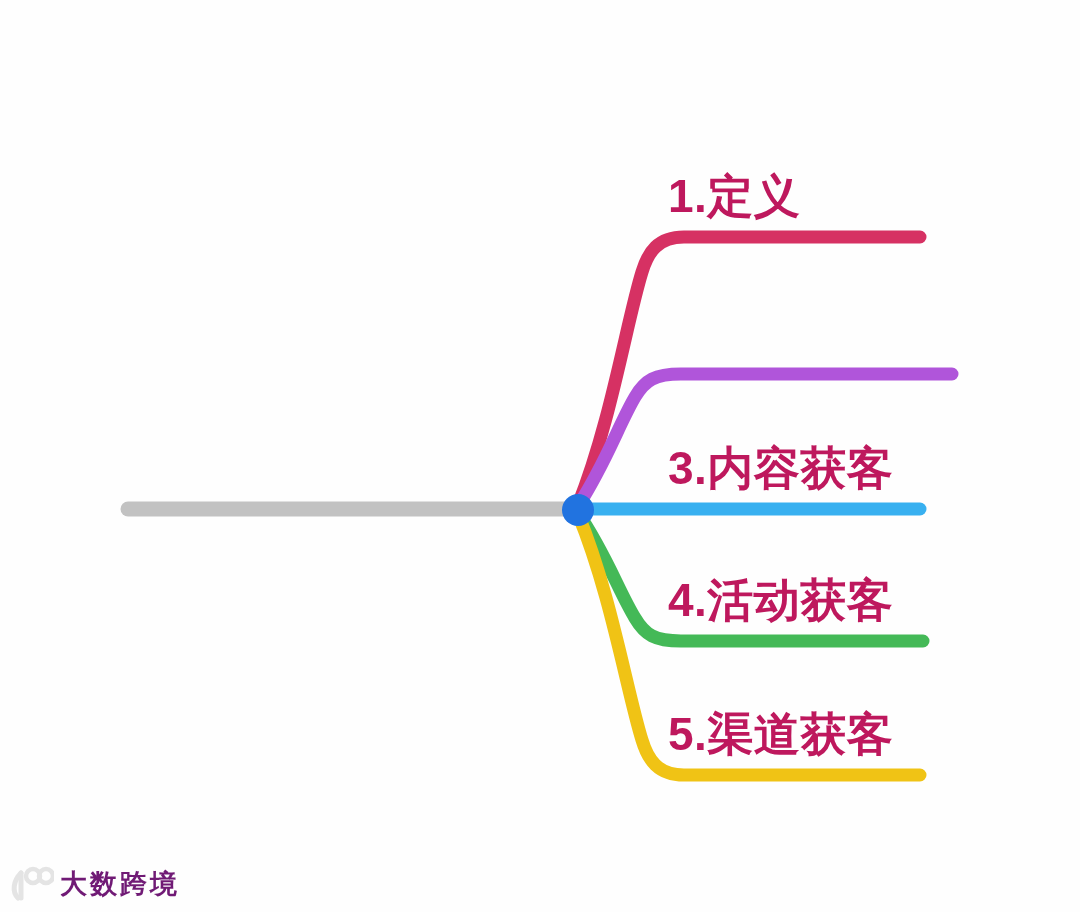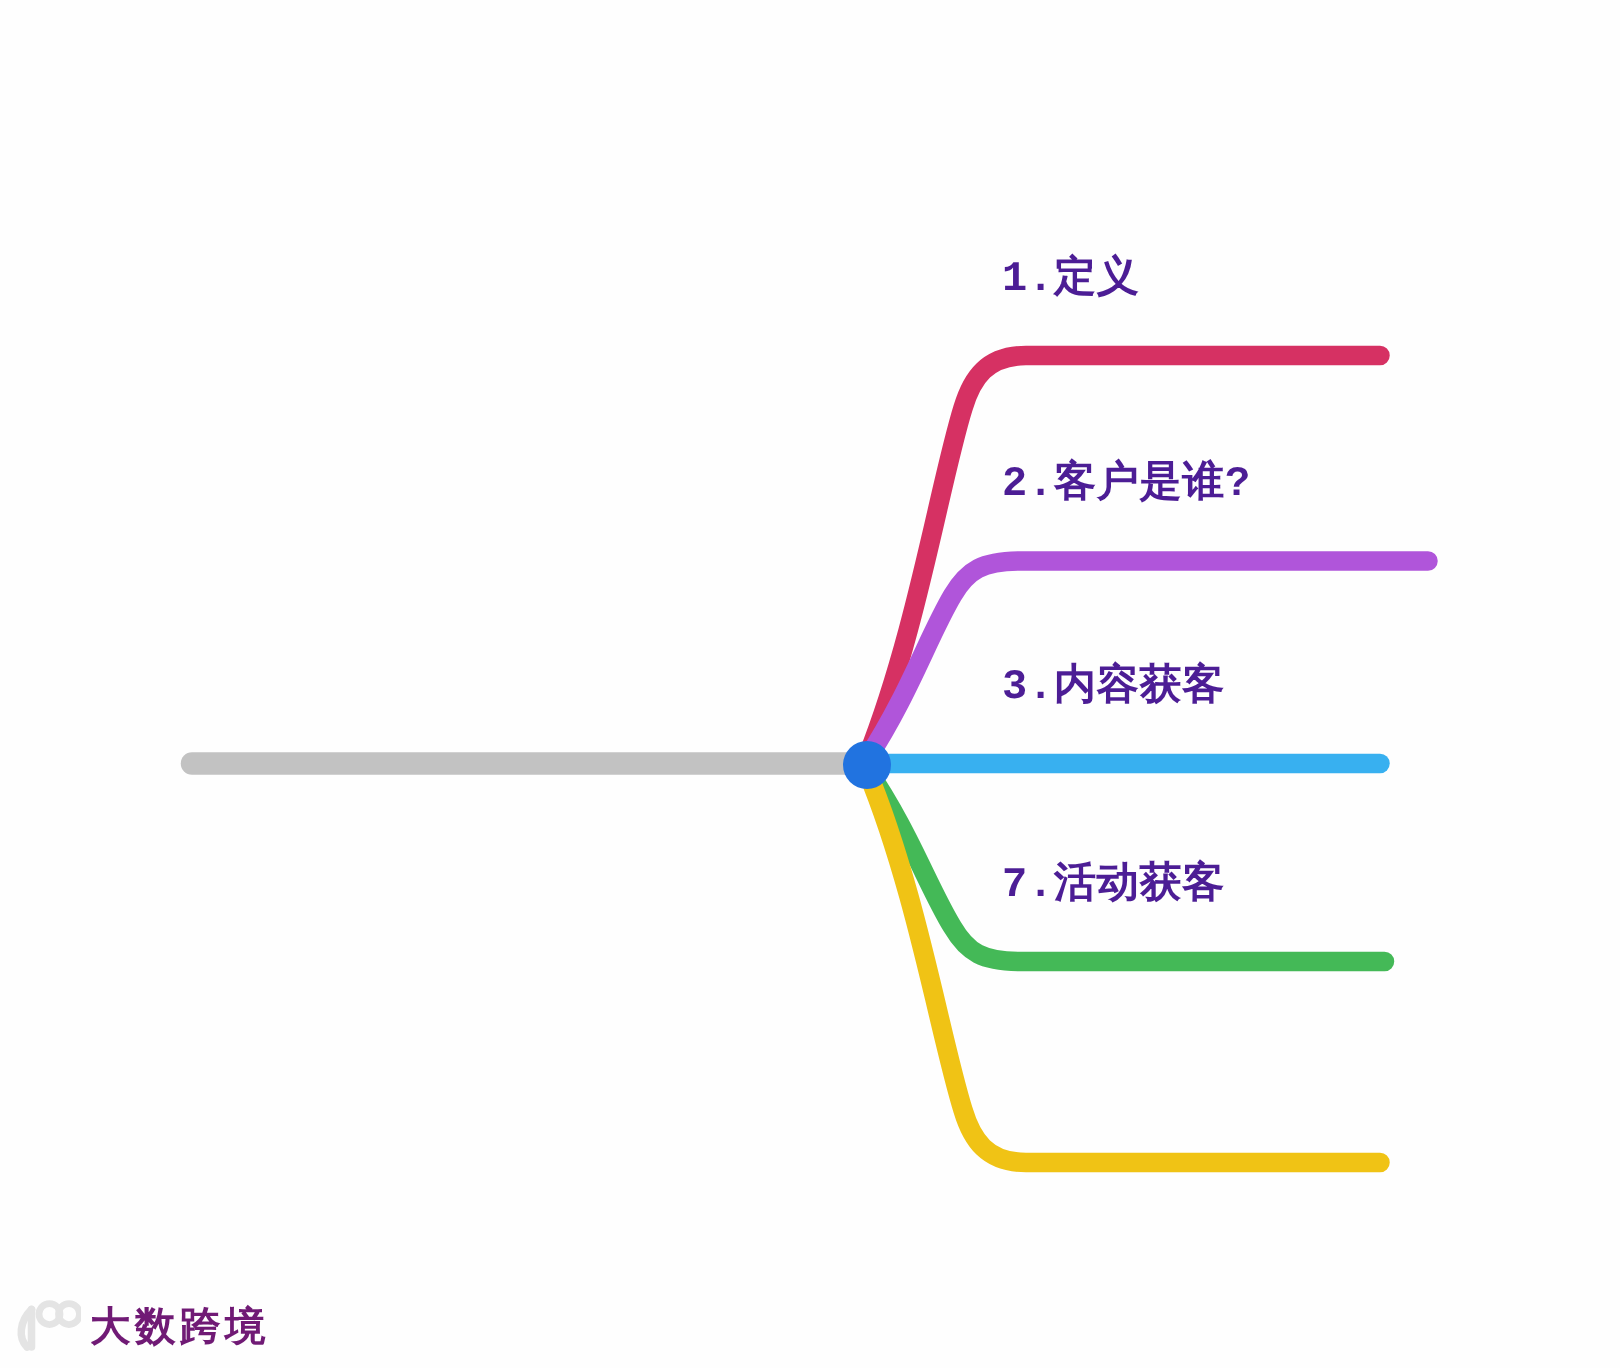--- a/index.html
+++ b/index.html
@@ -18,26 +18,25 @@
   svg.mindmap-lines {
     position: absolute;
     left: 0;
     top: 0;
     width: 1080px;
     height: 912px;
   }
   .node-label {
     position: absolute;
     font-weight: bold;
-    font-size: 28px;
+    font-size: 46px;
     line-height: 1.05;
-    color: #4c1d95;
+    color: #be185d;
     white-space: nowrap;
     letter-spacing: 0.5px;
-    font-family: Liberation Mono, monospace;
   }
   .root-label {
     left: 176px;
     top: 444px;
   }
   .branch-label-1 { left: 668px; top: 172px; }
   .branch-label-2 { left: 668px; top: 309px; }
   .branch-label-3 { left: 668px; top: 444px; }
   .branch-label-4 { left: 668px; top: 576px; }
   .branch-label-5 { left: 668px; top: 710px; }
@@ -75,26 +74,26 @@
     <path d="M 578 513 C 606 554 619 592 635 618 C 645 635 655 641 681 641 H 923" stroke-width="13" stroke-linecap="round" stroke="#44b957"></path>
 
     <path d="M 578 514 C 611 594 627 692 642 740 C 648 760 658 775 684 775 H 920" stroke-width="13" stroke-linecap="round" stroke="#f0c315"></path>
 
     <circle cx="578" cy="510" r="16" fill="#2173e0"></circle>
   </svg>
 
 
   <div class="node-label branch-label-1">1.定义</div>
 
-  <div class="node-label branch-label-2">2.客户是谁?</div>
 
   <div class="node-label branch-label-3">3.内容获客</div>
 
-  <div class="node-label branch-label-4">7.活动获客</div>
+  <div class="node-label branch-label-4">4.活动获客</div>
 
+  <div class="node-label branch-label-5">5.渠道获客</div>
 
   <div class="watermark">
     <svg width="46" height="40" viewBox="0 0 46 40" fill="none" stroke="#e4e4e4">
       <path d="M10 34 C 4 28 5 17 13 9" stroke-width="5" stroke-linecap="round"></path>
       <path d="M13 9 L 13 34" stroke-width="5" stroke-linecap="round"></path>
       <circle cx="25" cy="12" r="7" stroke-width="4.5"></circle>
       <circle cx="38" cy="12" r="7" stroke-width="4.5"></circle>
     </svg>
     <span class="watermark-text">大数跨境</span>
   </div>

